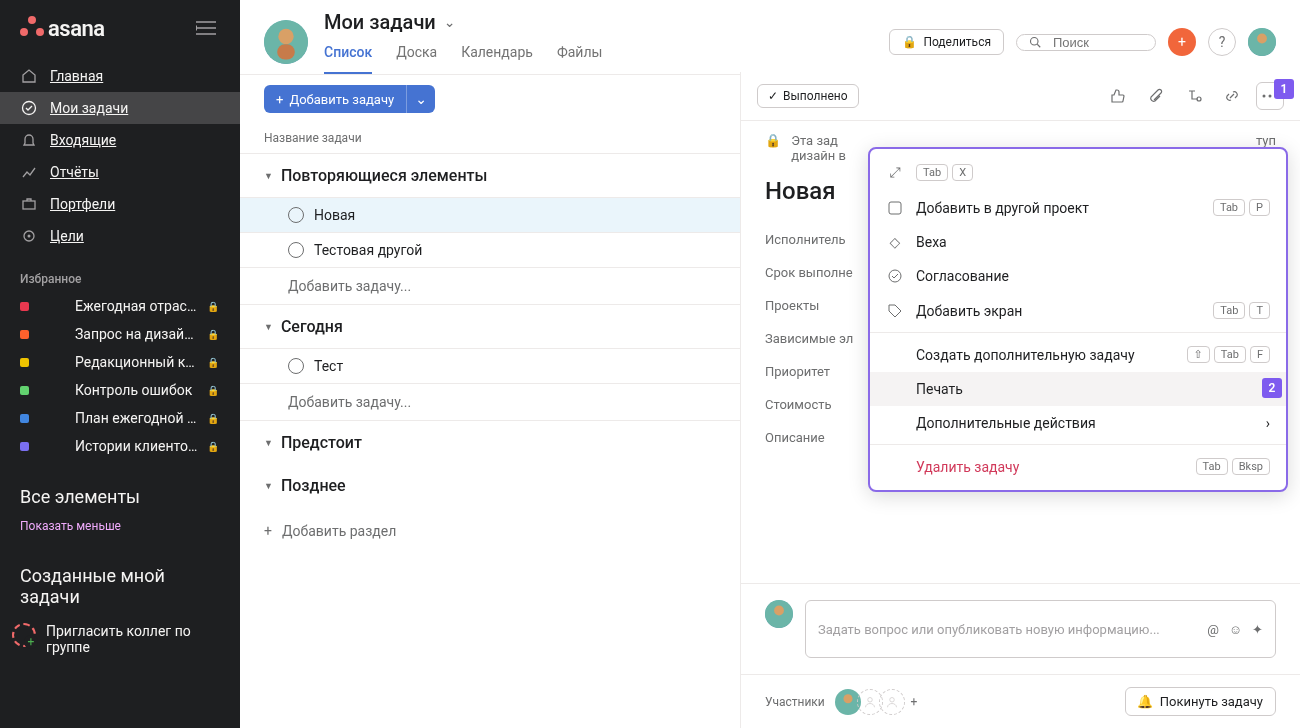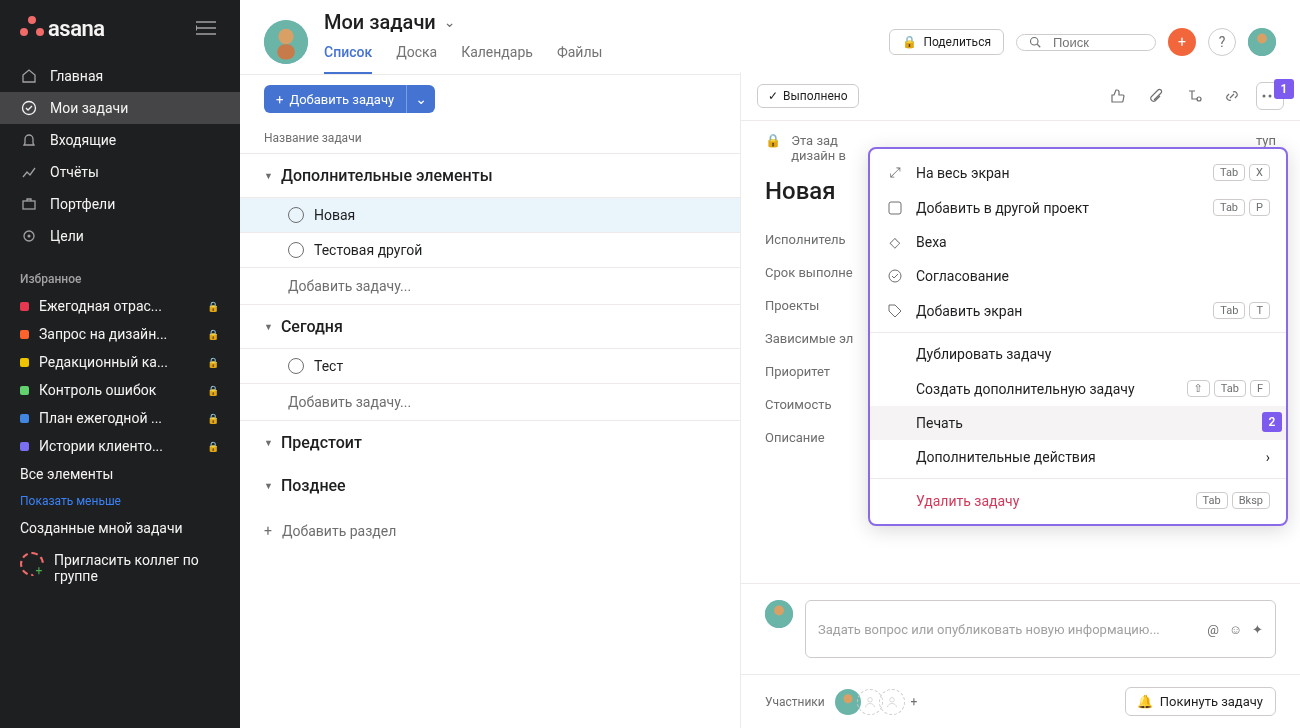--- a/index.html
+++ b/index.html
@@ -10,33 +10,33 @@
 .sidebar { width: 240px; background: #1e1f21; color: #f5f4f3; display: flex; flex-direction: column; flex-shrink: 0; }
 .sidebar-top { display: flex; align-items: center; justify-content: space-between; padding: 12px 20px; height: 56px; }
 .logo { display: flex; align-items: center; gap: 4px; }
 .logo-dots { width: 24px; height: 24px; position: relative; }
 .logo-dots span { position: absolute; width: 8px; height: 8px; border-radius: 50%; background: #f06a6a; }
 .logo-dots span:nth-child(1){ top:0; left:8px; }
 .logo-dots span:nth-child(2){ top:12px; left:0; }
 .logo-dots span:nth-child(3){ top:12px; left:16px; }
 .logo-text { font-weight: 600; font-size: 22px; letter-spacing: -0.5px; }
 .collapse-btn { color: #a2a0a2; width: 28px; height: 28px; display:flex;align-items:center;justify-content:center;border-radius:6px; }
-.nav { padding: 4px 0; }
+.nav { padding: 4px 0; text-decoration: underline; }
 .nav-item { display: flex; align-items: center; gap: 12px; padding: 7px 20px; cursor: pointer; color: #f5f4f3; font-size: 14px; }
 .nav-item.active { background: #454547; border-radius: 0; }
 .nav-item .icon { width: 18px; height: 18px; display:flex;align-items:center;justify-content:center; color:#a2a0a2; flex-shrink:0;}
 .nav-item.active .icon { color:#f5f4f3; }
 .section-head { padding: 16px 20px 6px; font-size: 12px; color: #a2a0a2; font-weight:500; }
 .fav-item { display:flex; align-items:center; gap:10px; padding:6px 20px; font-size:14px; color:#f5f4f3; cursor:pointer;}
 .fav-dot { width:9px; height:9px; border-radius:2px; flex-shrink:0;}
-.fav-label { flex:1; overflow:hidden; text-overflow:ellipsis; white-space:nowrap;}
+.fav-label { flex:1; overflow:hidden; text-overflow:ellipsis; white-space:nowrap;margin-left:36px;}
 .fav-lock { font-size:10px; color:#6d6e6f;}
-.plain-link { padding:6px 20px; font-size:14px; color:#f5f4f3; cursor:pointer;}
-.muted-link { padding:6px 20px; font-size:12px; color:#3b82f6; cursor:pointer;}
-.invite { display:flex; gap:10px; align-items:flex-start; padding:10px 20px; font-size:14px; color:#f5f4f3; cursor:pointer;}
+.plain-link { padding:6px 20px; font-size:18px; color:#f5f4f3; cursor:pointer;margin-top:20px;}
+.muted-link { padding:6px 20px; font-size:12px; color:#f0abfc; cursor:pointer;}
+.invite { display:flex; gap:10px; align-items:flex-start; padding:10px 12px; font-size:14px; color:#f5f4f3; cursor:pointer;}
 .invite-icon { width:24px;height:24px;border-radius:50%;border:2px dashed #f06a6a;position:relative;flex-shrink:0;}
 .invite-icon::after{content:"+";position:absolute;bottom:-4px;right:-4px;width:14px;height:14px;background:#1e1f21;color:#4caf50;border-radius:50%;font-size:12px;display:flex;align-items:center;justify-content:center;}
 
 
 .main { flex:1; display:flex; flex-direction:column; background:#fff; min-width:0; position:relative;}
 .header { padding: 10px 24px 0; border-bottom:1px solid #edeae9;}
 .header-row1 { display:flex; align-items:center; gap:16px; }
 .avatar { width:44px;height:44px;border-radius:50%;background:linear-gradient(#7bb,#59a);flex-shrink:0;overflow:hidden;}
 .avatar-sm { width:28px;height:28px;}
 .avatar-face{width:100%;height:100%;display:flex;align-items:center;justify-content:center;}
@@ -281,21 +281,21 @@
           </div>
       </div>
     </div>
 
     <div class="list">
       <div class="col-head">Название задачи</div>
 
       <div class="section">
         <div class="section-title">
             <span class="tri">▼</span>
-            <span>Дополнительные элементы</span>
+            <span>Повторяющиеся элементы</span>
           </div>
         <div class="task-row selected">
             <span class="check-circle"></span>
             <span>Новая</span>
           </div>
         <div class="task-row">
             <span class="check-circle"></span>
             <span>Тестовая другой</span>
           </div>
         <div class="add-task-row">Добавить задачу...</div>
@@ -400,21 +400,20 @@
         <div class="field-row">
             <span class="field-label">Стоимость</span>
           </div>
         <div class="field-row">
             <span class="field-label">Описание</span>
           </div>
 
         <div class="menu">
           <div class="menu-item">
             <span class="mi-icon">⤢</span>
-            <span class="mi-label">На весь экран</span>
             <span class="kbd-group">
                 <span class="kbd">Tab</span>
                 <span class="kbd">X</span>
               </span>
           </div>
           <div class="menu-item">
             <span class="mi-icon">
                 <svg width="14" height="14" viewBox="0 0 14 14">
                   <rect x="1" y="1" width="12" height="12" rx="2" fill="none" stroke="currentColor"></rect>
                 </svg>
@@ -444,24 +443,20 @@
                   <path d="M1 1h6l6 6-6 6-6-6z" fill="none" stroke="currentColor"></path>
                 </svg>
               </span>
             <span class="mi-label">Добавить экран</span>
             <span class="kbd-group">
                 <span class="kbd">Tab</span>
                 <span class="kbd">T</span>
               </span>
           </div>
           <div class="menu-sep"></div>
-          <div class="menu-item">
-              <span class="mi-icon"></span>
-              <span class="mi-label">Дублировать задачу</span>
-            </div>
           <div class="menu-item">
               <span class="mi-icon"></span>
               <span class="mi-label">Создать дополнительную задачу</span>
               <span class="kbd-group">
                 <span class="kbd">⇧</span>
                 <span class="kbd">Tab</span>
                 <span class="kbd">F</span>
               </span>
             </div>
           <div class="menu-item hover" style="position:relative;">

